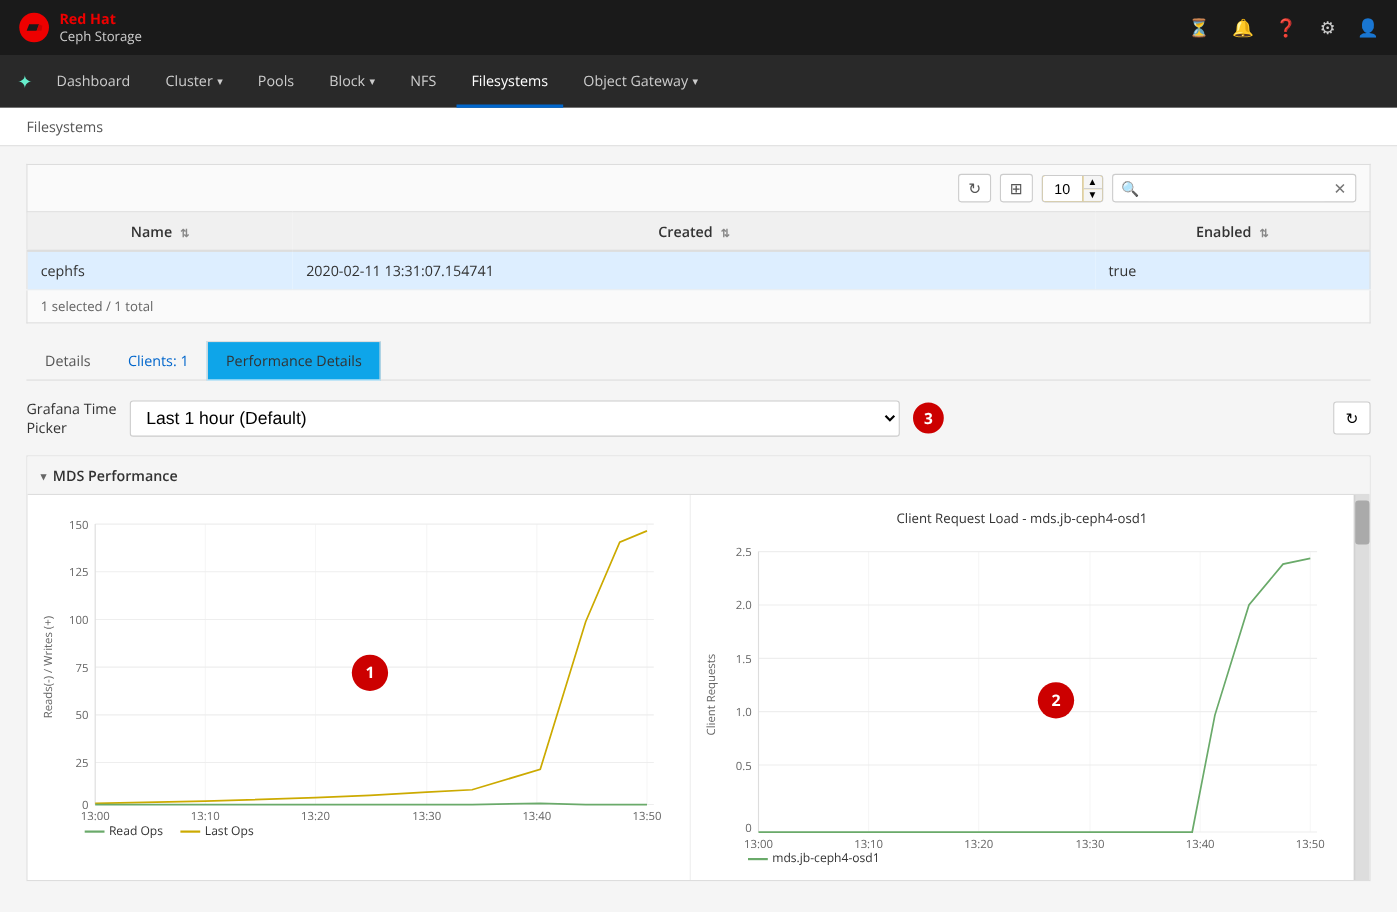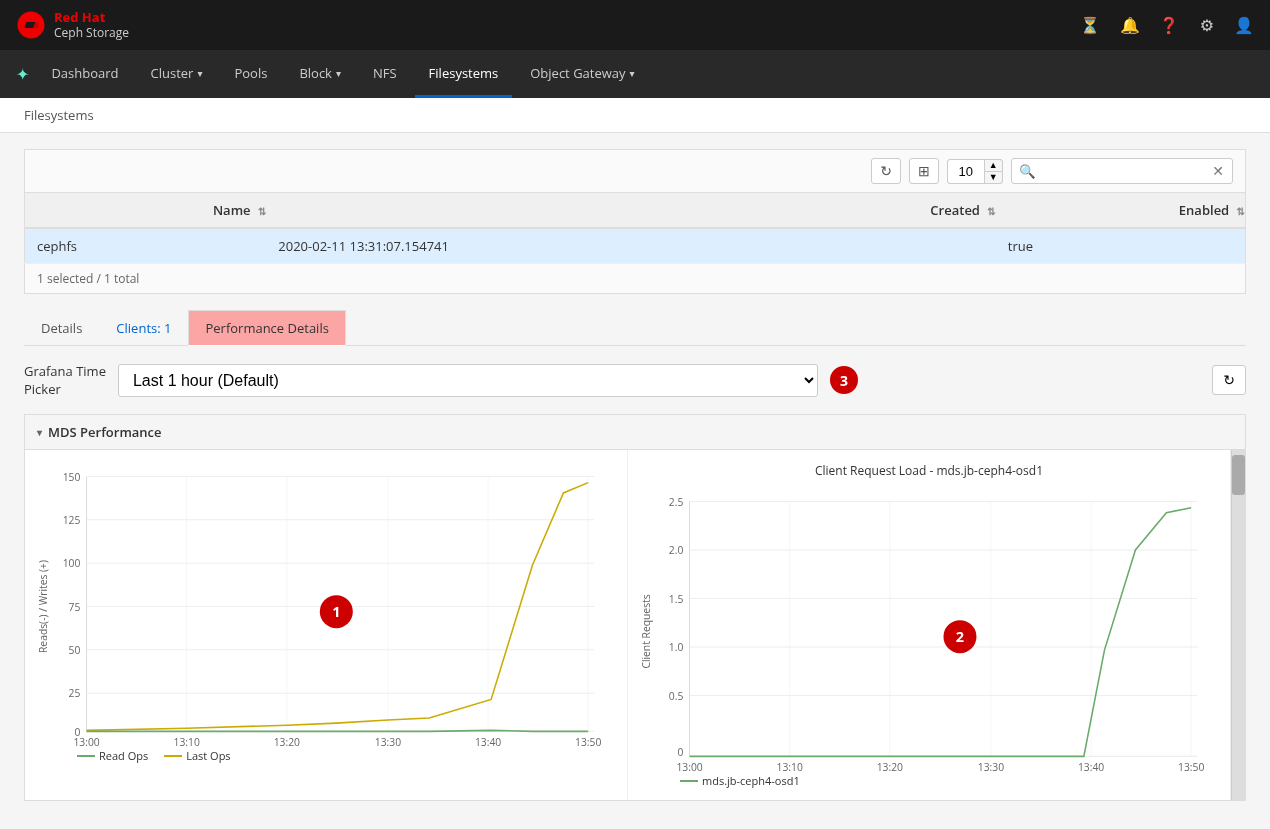--- a/index.html
+++ b/index.html
@@ -144,21 +144,21 @@
     
     .data-table {
       width: 100%;
       border-collapse: collapse;
       border: 1px solid #ddd;
       background: #fff;
     }
     .data-table th {
       background: #f0f0f0;
       padding: 8px 0;
-      text-align: right;
+      text-align: center;
       font-weight: 600;
       border-bottom: 2px solid #ddd;
       cursor: pointer;
       font-size: 13px;
     }
     .data-table th .sort-icons { font-size: 10px; color: #888; margin-left: 4px; }
     .data-table td {
       padding: 8px 12px;
       border-bottom: 1px solid #eee;
       font-size: 13px;
@@ -184,21 +184,21 @@
       padding: 8px 16px;
       cursor: pointer;
       border: 1px solid transparent;
       border-bottom: none;
       font-size: 13px;
       color: #555;
       background: transparent;
       margin-bottom: -1px;
     }
     .tab-item.active {
-      background: #fca5a5;
+      background: #0ea5e9;
       border-color: #ddd;
       border-bottom: 1px solid #fff;
       color: #333;
       font-weight: 500;
     }
     .tab-item.link-style { color: #06c; }
 
     
     .perf-controls {
       display: flex;

